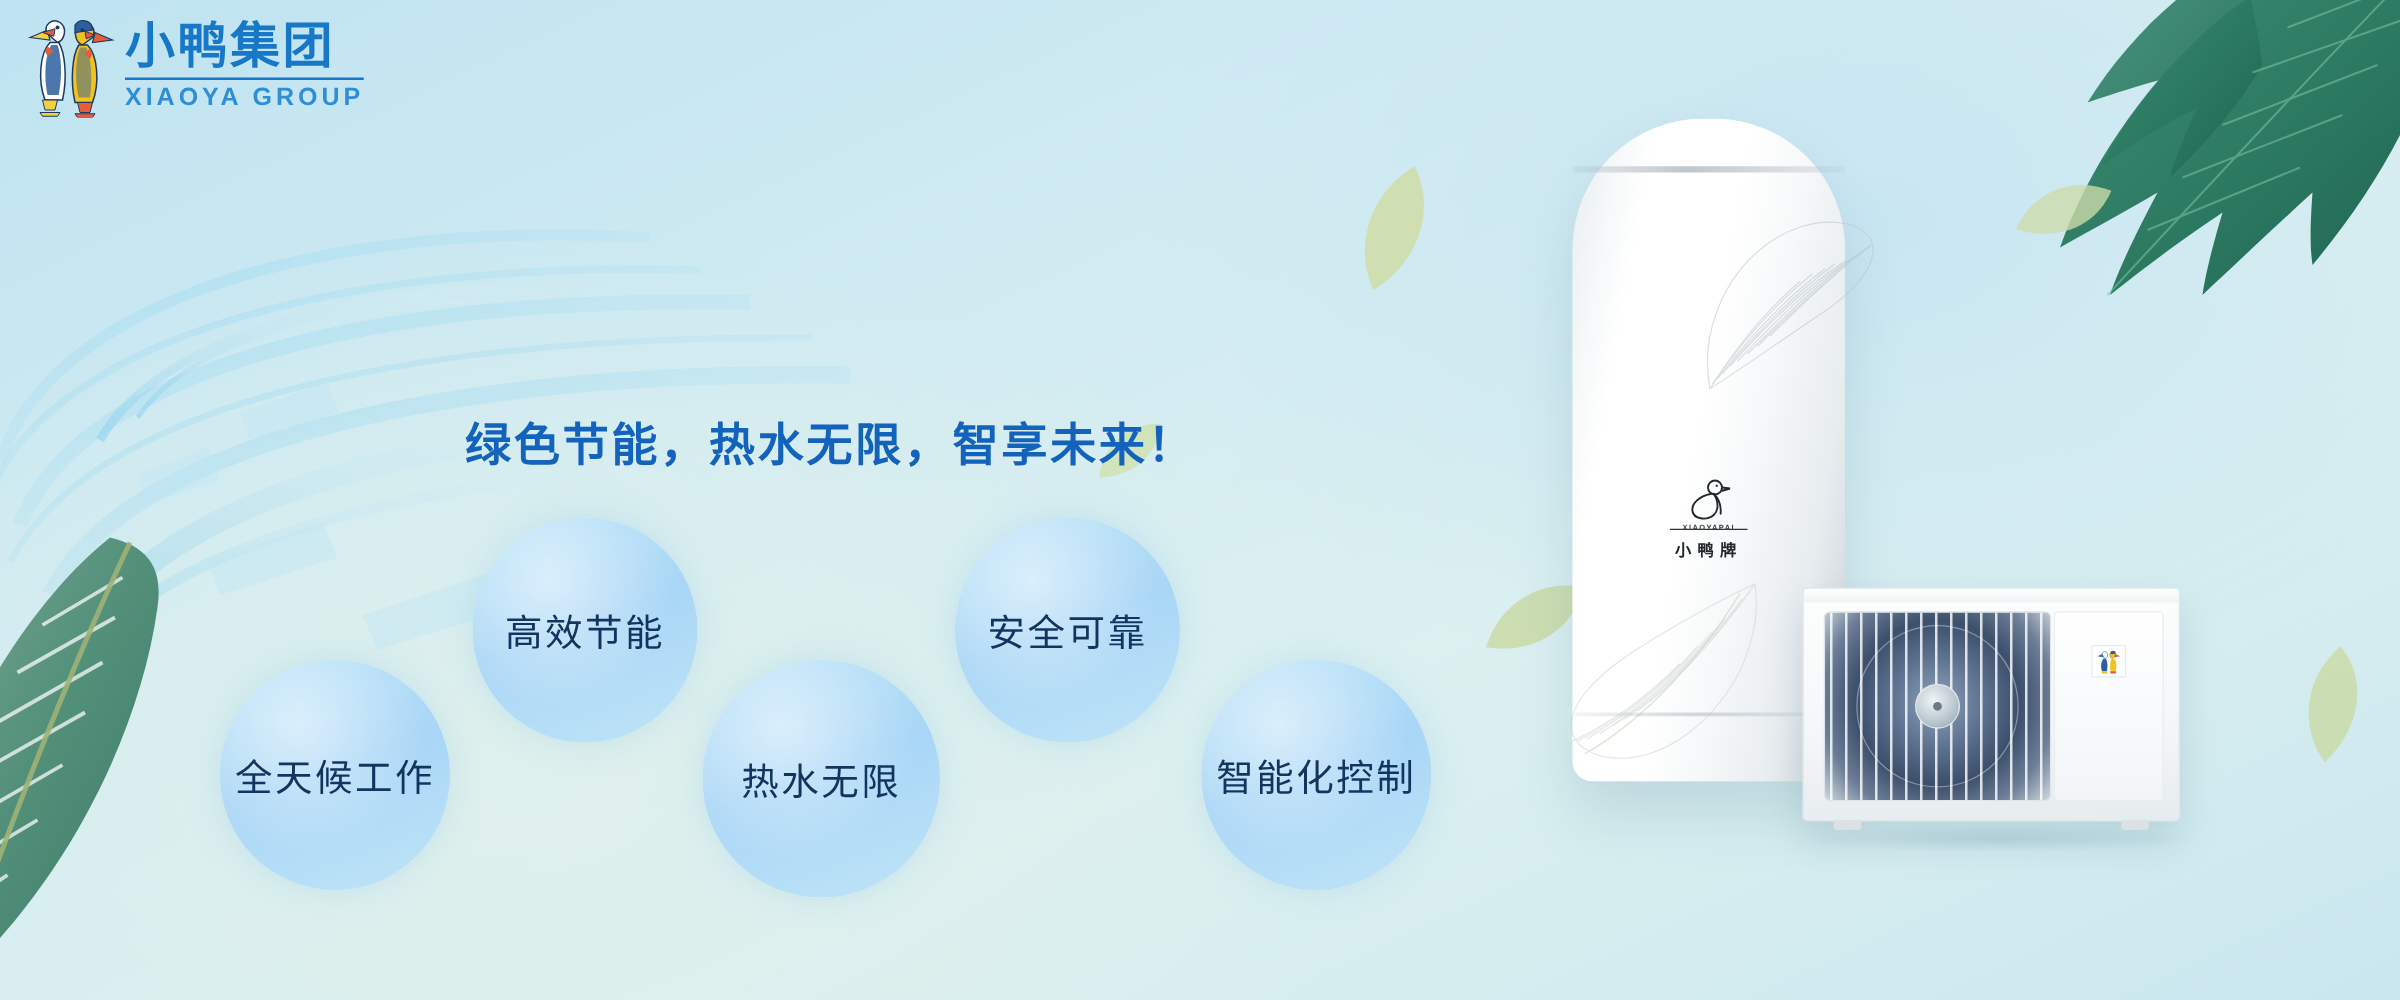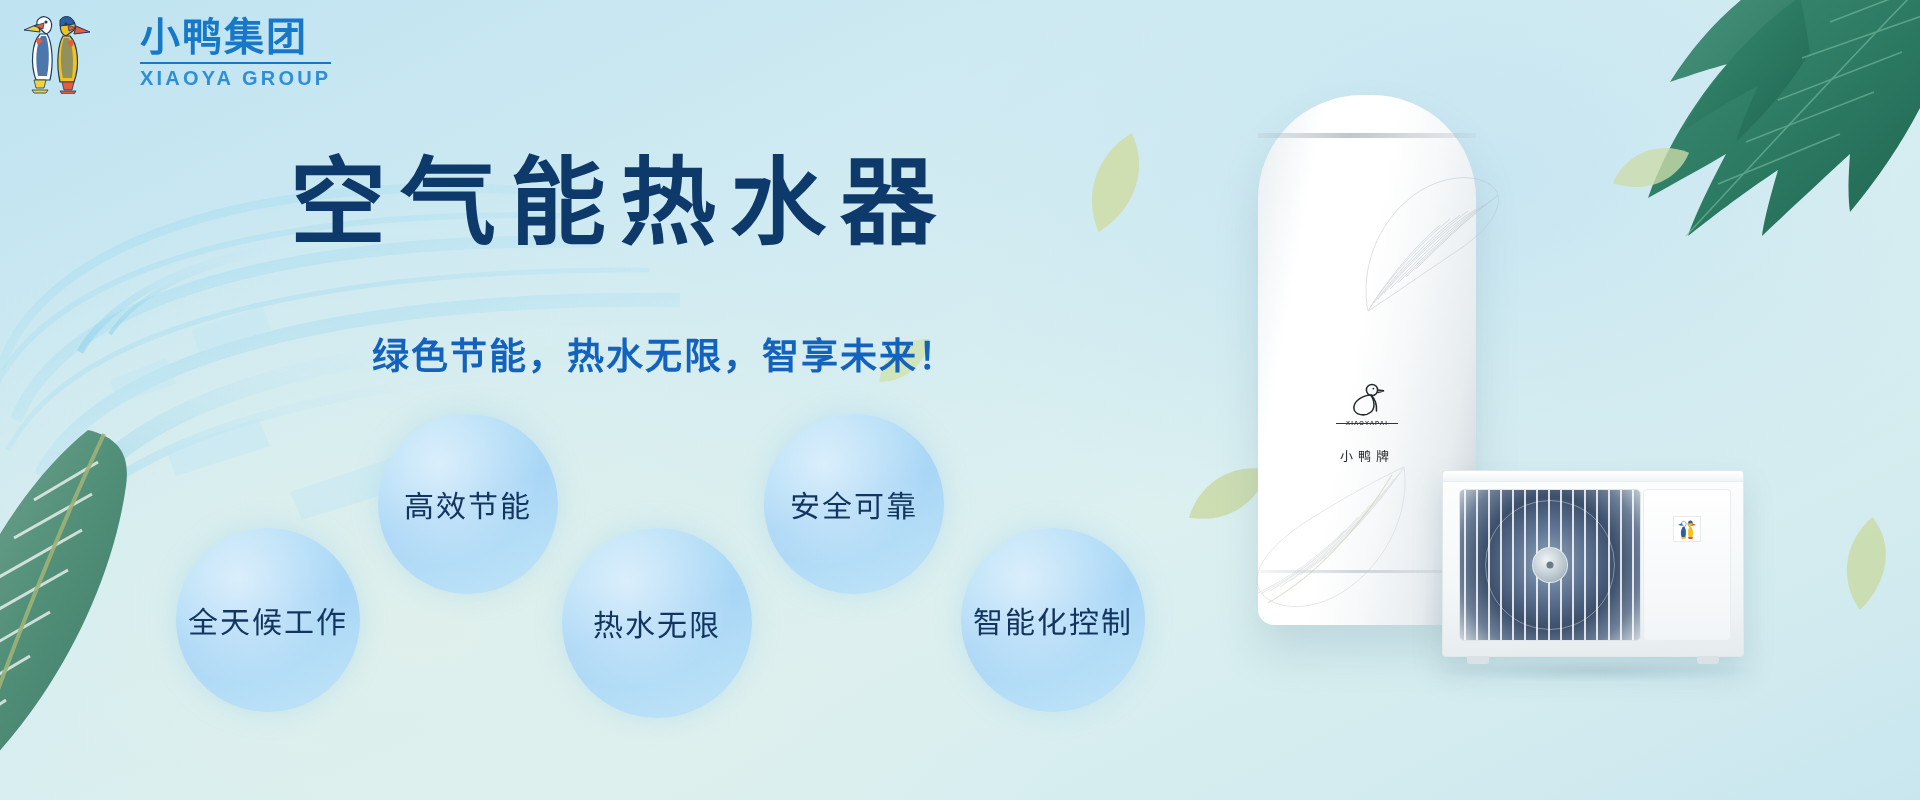--- a/index.html
+++ b/index.html
@@ -30,21 +30,21 @@
   .leaf-banana{position:absolute;left:-78px;bottom:-30px;width:320px;height:440px;pointer-events:none;}
   .leaf-monstera svg,.leaf-banana svg{width:100%;height:100%;display:block;}
 
   .fleaf{position:absolute;pointer-events:none;}
   .fleaf svg{width:100%;height:100%;display:block;}
 
   
   .logo{position:absolute;left:20px;top:10px;display:flex;align-items:center;gap:6px;}
   .logo-mascots{width:74px;height:84px;flex:0 0 auto;}
   .logo-mascots svg{width:100%;height:100%;display:block;}
-  .logo-text{display:flex;flex-direction:column;justify-content:center;line-height:1;margin-left:40px;}
+  .logo-text{display:flex;flex-direction:column;justify-content:center;line-height:1;}
   .logo-cn{
     font-size:40px;font-weight:700;color:#1878c8;letter-spacing:2px;
     font-family:"DejaVu Sans","Liberation Sans",sans-serif;
   }
   .logo-rule{height:2px;background:#1878c8;margin:5px 0 4px 0;width:100%;}
   .logo-en{
     font-size:20px;font-weight:700;color:#2f8fd6;letter-spacing:3.2px;
     font-family:"Liberation Sans",sans-serif;
   }
 
@@ -112,21 +112,21 @@
     display:flex;flex-direction:column;align-items:center;
   }
   .tank-duck{width:40px;height:40px;}
   .tank-duck svg{width:100%;height:100%;display:block;}
   .tank-brand-rule{width:62px;height:1.4px;background:#2e3338;margin:2px 0 1px;}
   .tank-brand-en{
     font-size:6px;letter-spacing:1.1px;color:#3a4046;font-weight:700;
     font-family:"Liberation Sans",sans-serif;margin-top:-5px;
   }
   .tank-brand-cn{
-    font-size:13px;letter-spacing:5px;color:#23282d;font-weight:400;margin-top:20px;
+    font-size:13px;letter-spacing:5px;color:#23282d;font-weight:700;margin-top:4px;
     font-family:"DejaVu Sans","Liberation Sans",sans-serif;
   }
 
   
   .outdoor{
     position:absolute;left:242px;top:470px;width:300px;height:185px;
     background:linear-gradient(178deg,#fdfefe 0%,#f4f7f8 60%,#e6ebee 100%);
     border:1px solid #e2e8ea;border-radius:4px;
     box-shadow:0 16px 30px rgba(90,130,150,.22);
   }
@@ -338,21 +338,20 @@
         </g>
       </svg>
     </div>
     <div class="logo-text">
       <div class="logo-cn">小鸭集团</div>
       <div class="logo-rule"></div>
       <div class="logo-en">XIAOYA GROUP</div>
     </div>
   </div>
 
-  <div class="headline">空气能热水器</div>
   <div class="subheadline">绿色节能，热水无限，智享未来！</div>
 
   <div class="bubble b1">
     <span class="bubble-label">高效节能</span>
   </div>
   <div class="bubble b2">
     <span class="bubble-label">热水无限</span>
   </div>
   <div class="bubble b4">
     <span class="bubble-label">全天候工作</span>

